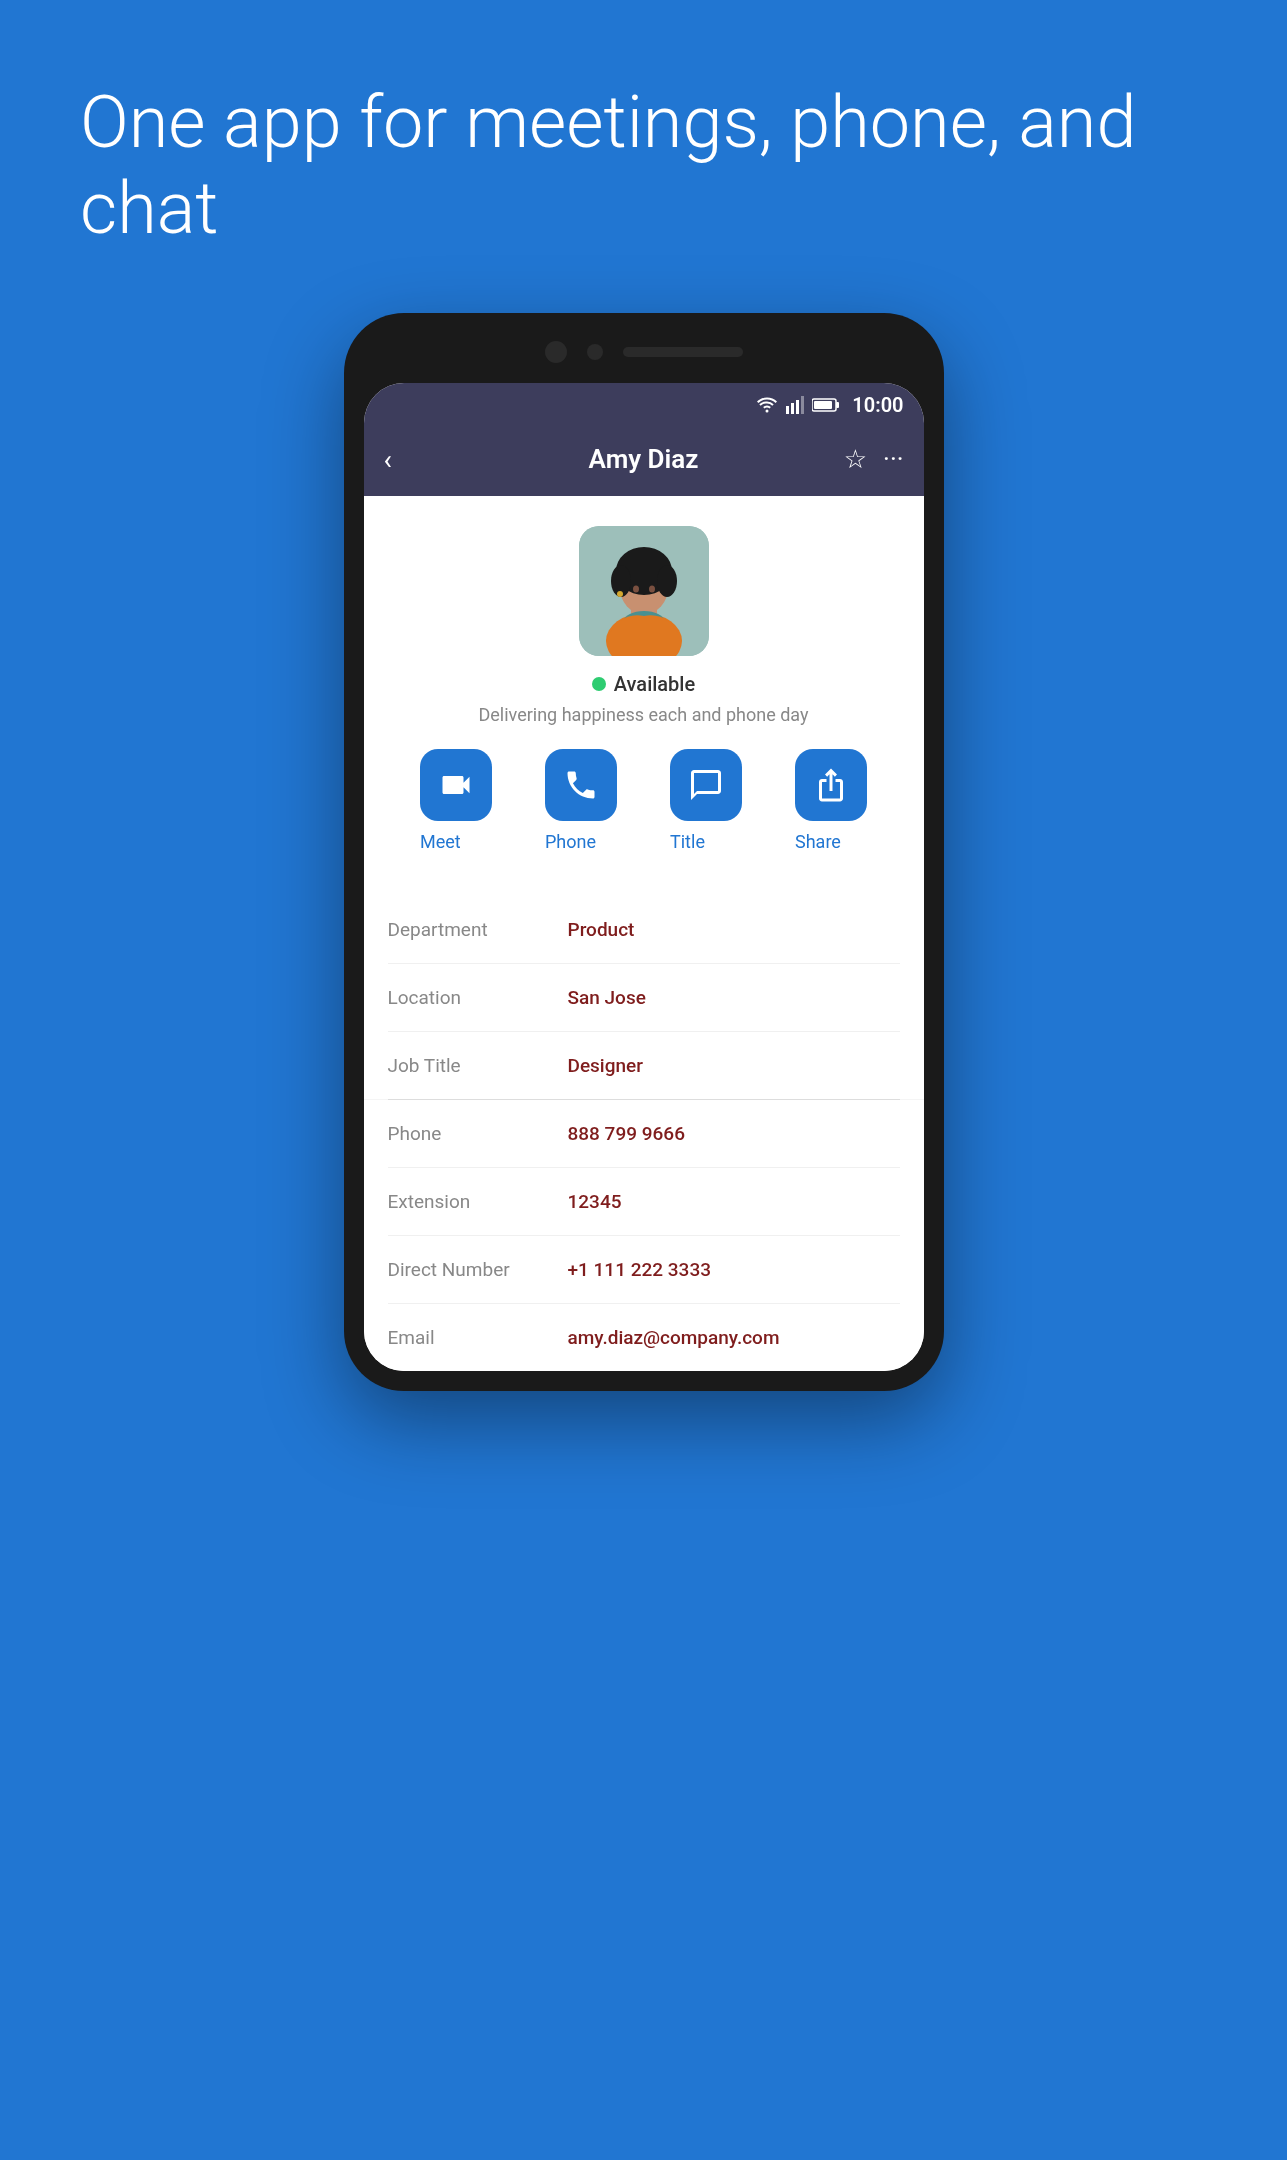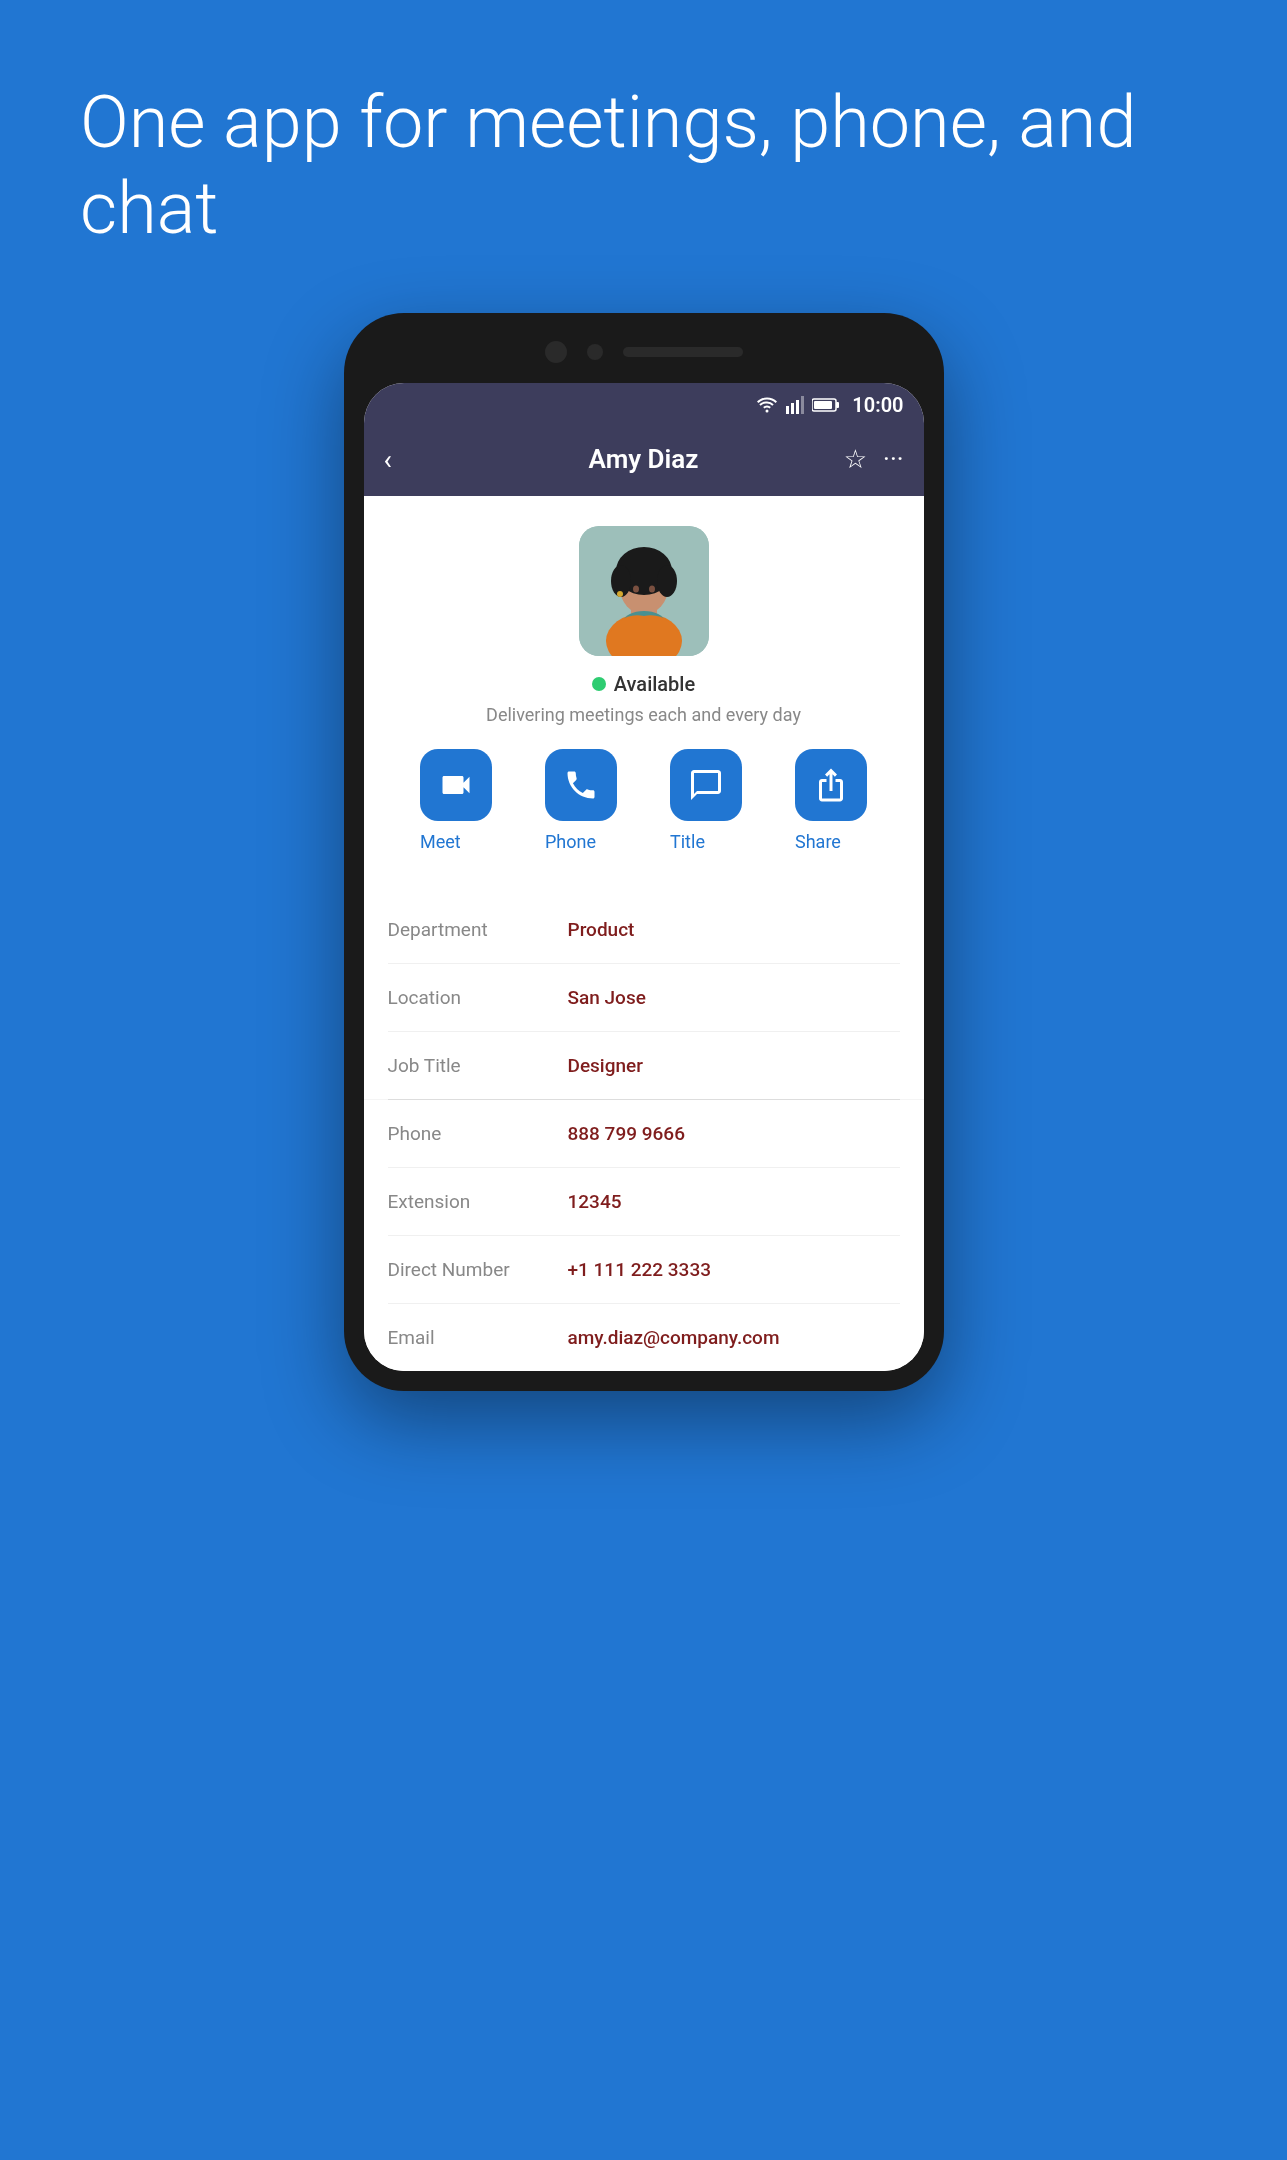--- a/index.html
+++ b/index.html
@@ -329,21 +329,21 @@
 
             <circle cx="41" cy="68" r="3" fill="#d4a830"></circle>
           </svg>
         </div>
 
         <div class="status-row">
           <div class="status-dot"></div>
           <span class="status-text">Available</span>
         </div>
 
-        <p class="status-message">Delivering meetings each and every day</p>
+        <p class="status-message">Delivering happiness each and phone day</p>
 
         <div class="action-buttons">
 
           <div class="action-item">
             <div class="action-btn">
               <svg viewBox="0 0 24 24" fill="white">
                 <path d="M17 10.5V7c0-.55-.45-1-1-1H4c-.55 0-1 .45-1 1v10c0 .55.45 1 1 1h12c.55 0 1-.45 1-1v-3.5l4 4v-11l-4 4z"></path>
               </svg>
             </div>
             <span class="action-label">Meet</span>

